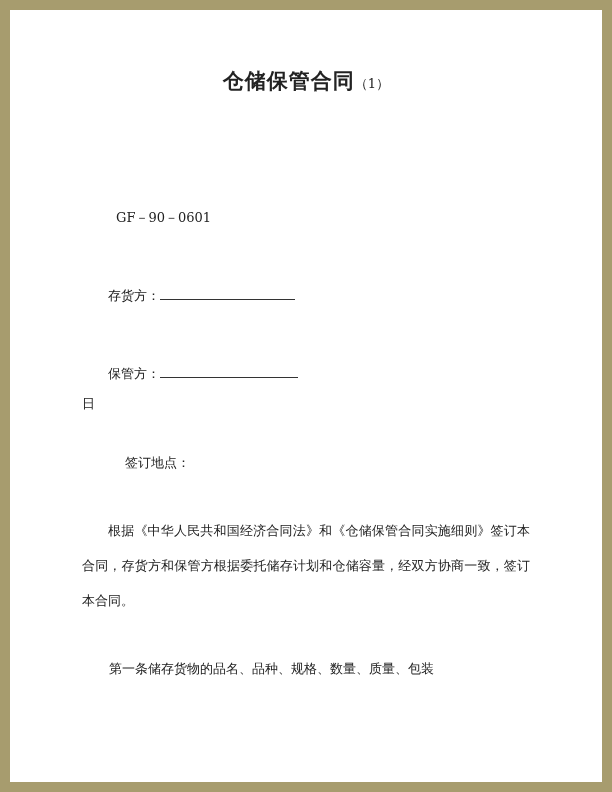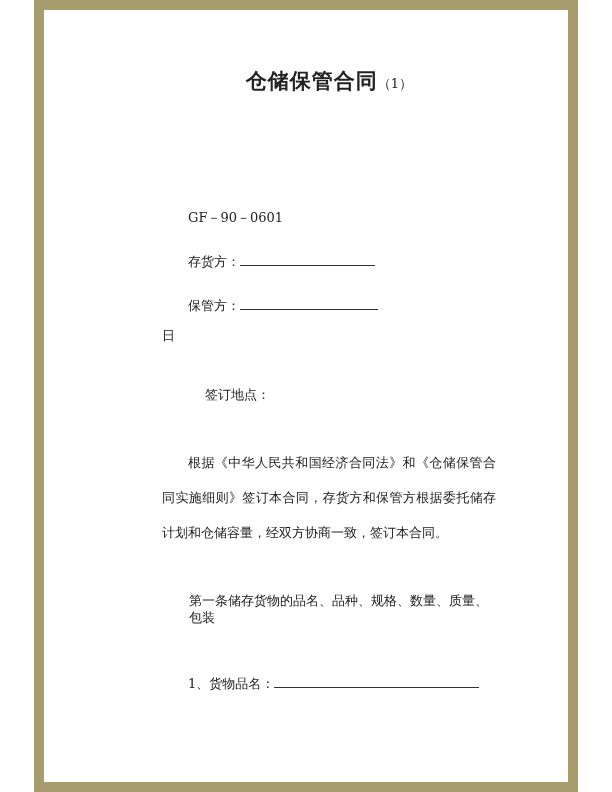--- a/index.html
+++ b/index.html
@@ -2,30 +2,29 @@
 <html><head>
 <meta charset="utf-8">
 <style>
   html, body {
     margin: 0;
     padding: 0;
     background: #ffffff;
   }
   .page {
     position: relative;
-    width: 544px;
+    width: 612px;
     height: 792px;
     box-sizing: border-box;
     margin: 0 auto;
     border: 10px solid #a79c6e;
     background: #ffffff;
     font-family: "DejaVu Serif", "Liberation Serif", serif;
     color: #222222;
     overflow: hidden;
-    padding-left: 46px;
   }
   .content {
     box-sizing: border-box;
     width: 100%;
     height: 100%;
     padding: 0 72px;
     font-size: 13px;
     line-height: 17px;
   }
   .title {
@@ -36,27 +35,27 @@
     line-height: 26px;
     font-weight: bold;
     letter-spacing: 1px;
   }
   .title-suffix {
     font-size: 13px;
     font-weight: normal;
     letter-spacing: 0;
   }
   .doc-code {
-    margin: 0;
+    margin: 8px;
     margin-top: 112px;
     padding-left: 2em;
   }
   .field-row {
     display: flex;
-    margin-top: 26px;
+    margin-top: 60px;
     align-items: baseline;
   }
   .field-left {
     box-sizing: border-box;
     width: 262px;
     padding-left: 2em;
     white-space: nowrap;
   }
   .field-right {
     flex: 1;
@@ -125,18 +124,15 @@
     </div>
 
     <p class="day-line">日</p>
 
     <p class="sign-place">签订地点：</p>
 
     <p class="basis">根据《中华人民共和国经济合同法》和《仓储保管合同实施细则》签订本合同，存货方和保管方根据委托储存计划和仓储容量，经双方协商一致，签订本合同。</p>
 
     <p class="article1">第一条储存货物的品名、品种、规格、数量、质量、包装</p>
 
-    <p class="item1">
-      <span>1、货物品名：</span><span class="blank w205"></span>
-    </p>
 
   </div>
 </div>
 
 </body></html>

